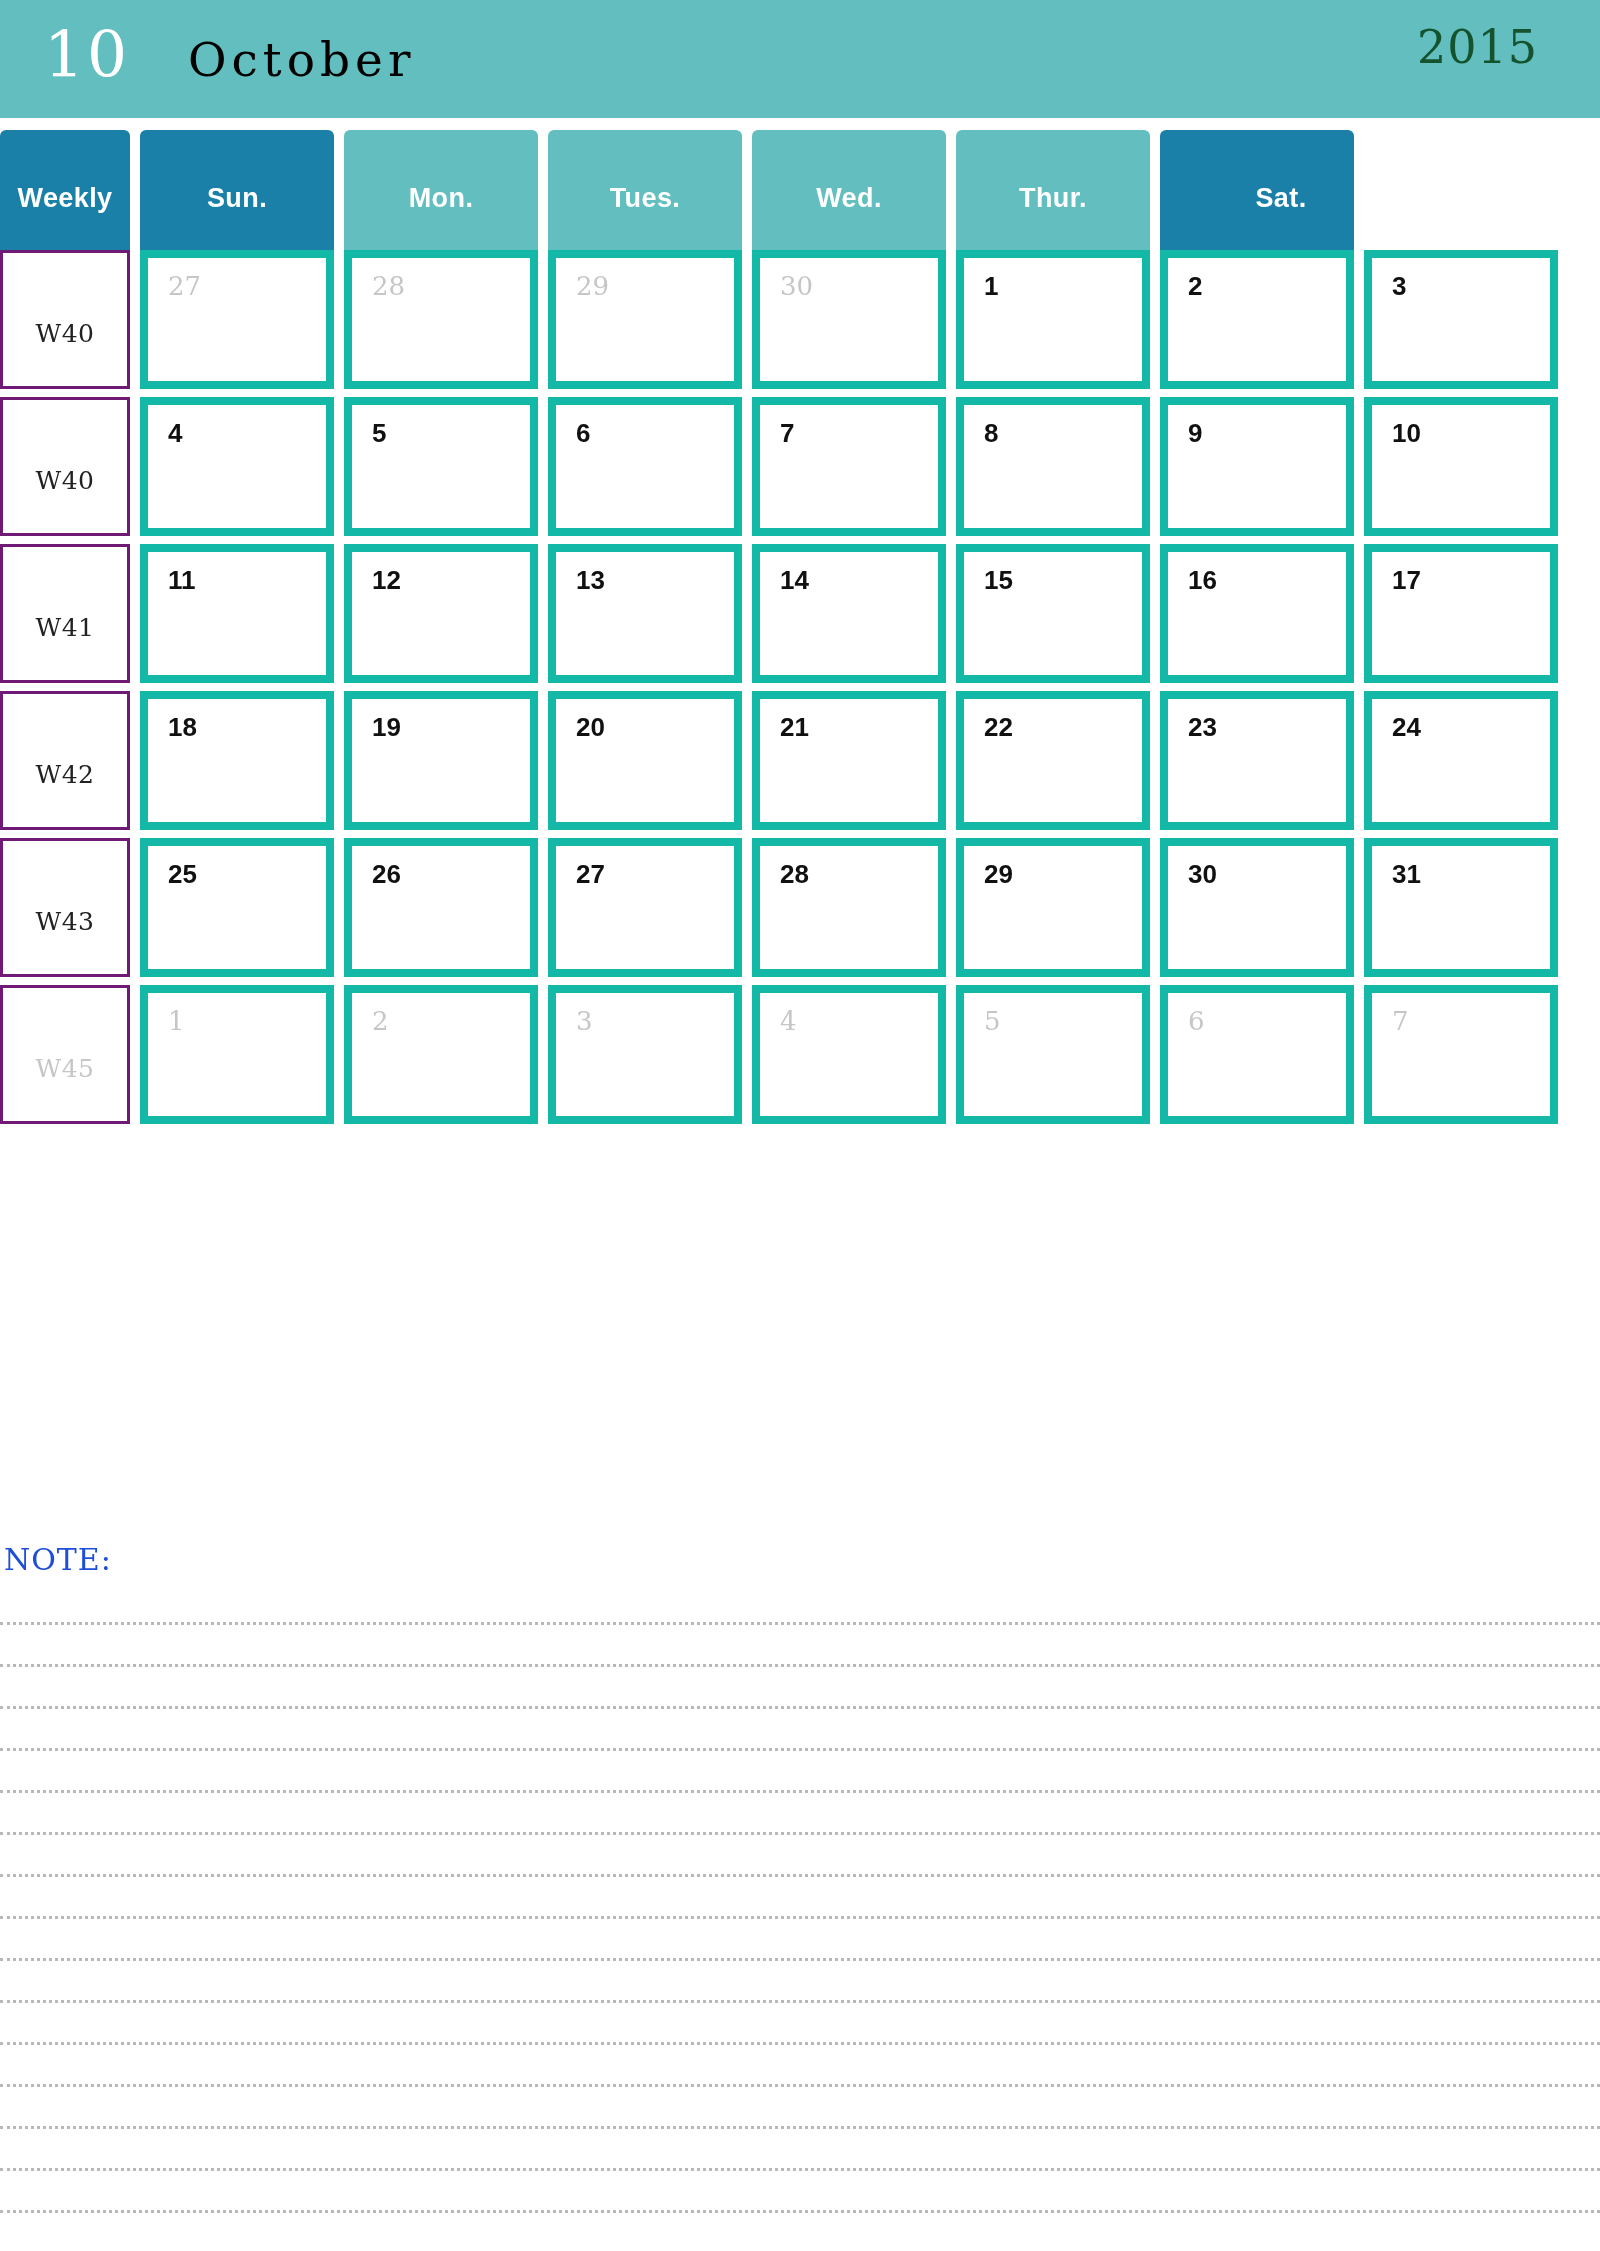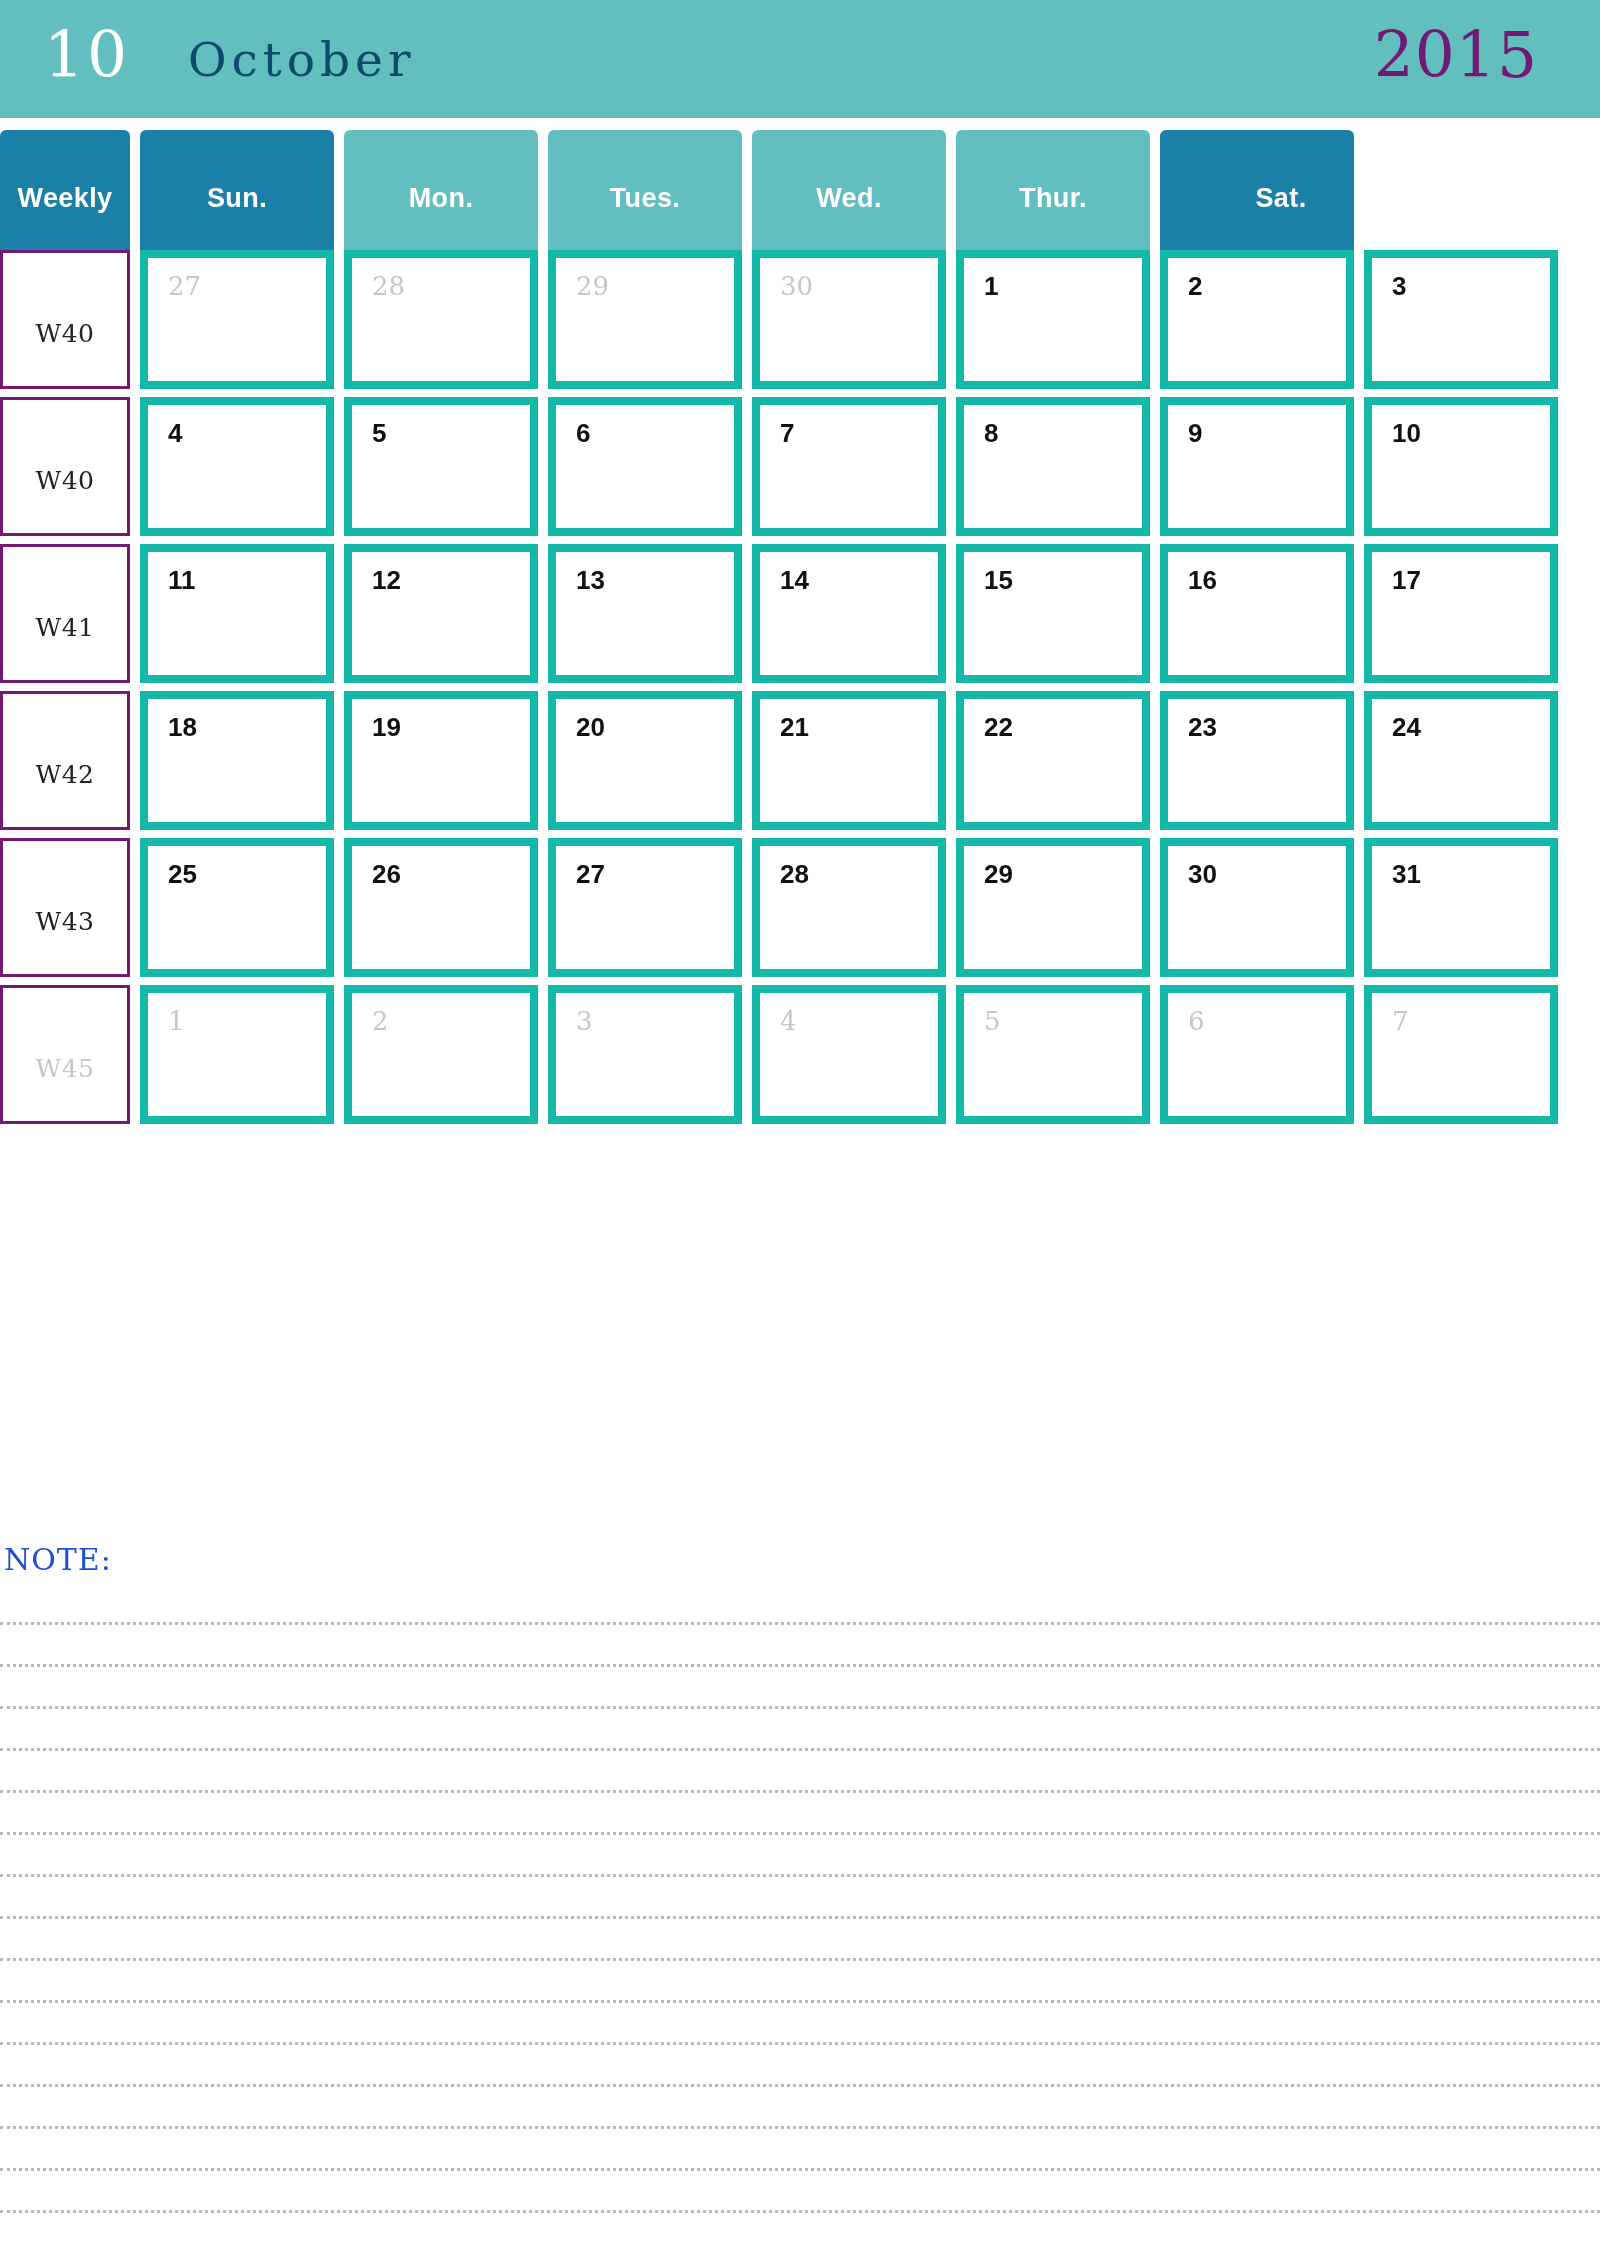--- a/index.html
+++ b/index.html
@@ -36,32 +36,32 @@
     letter-spacing: 3px;
     line-height: 1;
   }
   .banner-month-name {
     position: absolute;
     left: 188px;
     top: 36px;
     font-family: "DejaVu Serif", serif;
     font-size: 47px;
     font-weight: 400;
-    color: #0c4a6e;
+    color: #000000;
     letter-spacing: 5px;
     line-height: 1;
   }
   .banner-year {
     position: absolute;
     right: 62px;
     top: 24px;
     font-family: "DejaVu Serif", serif;
-    font-size: 63px;
+    font-size: 46px;
     font-weight: 400;
-    color: #701a75;
+    color: #14532d;
     letter-spacing: 1px;
     line-height: 1;
   }
 
   
   .calendar {
     position: absolute;
     left: 0;
     top: 130px;
     width: 1600px;

